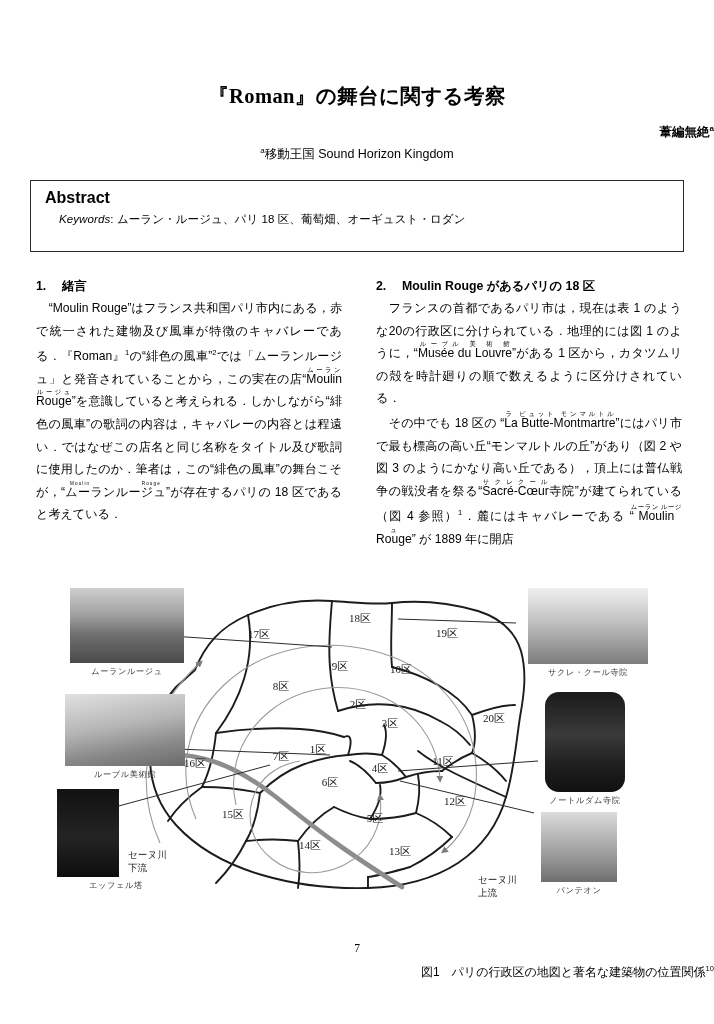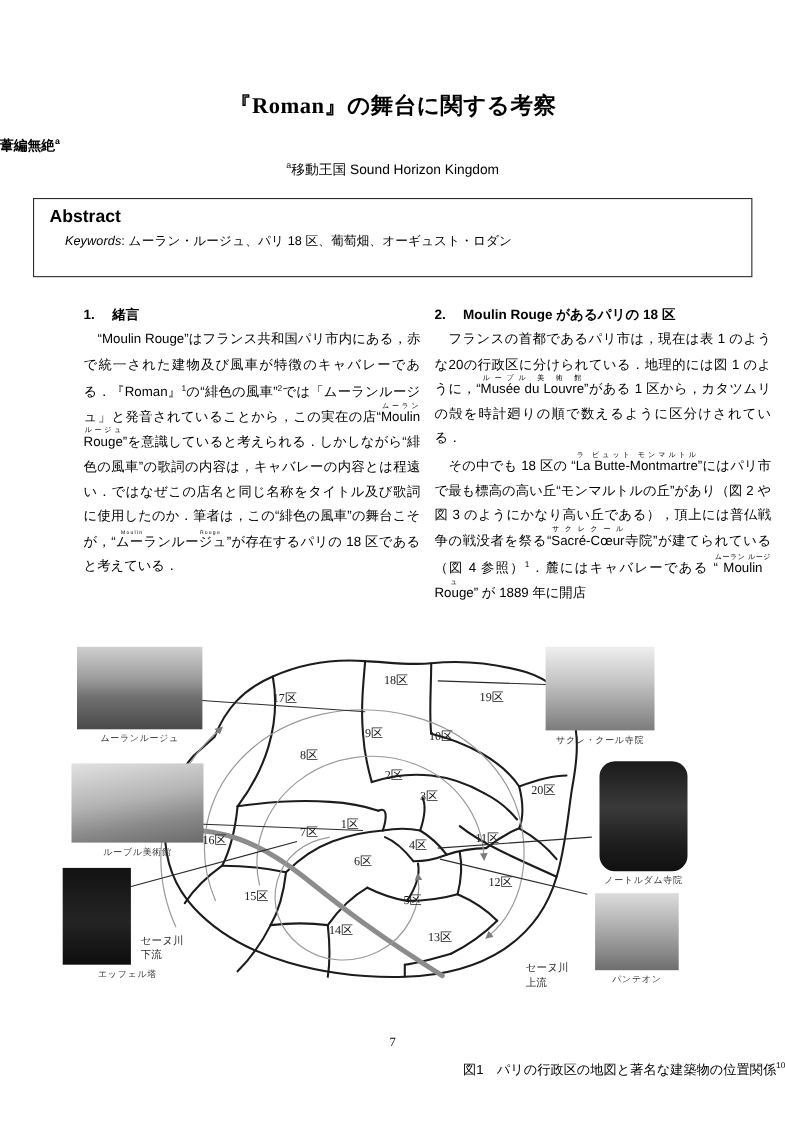--- a/index.html
+++ b/index.html
@@ -21,21 +21,21 @@
     text-align:center;
     font-family:"Liberation Serif","DejaVu Serif",serif;
     font-weight:bold;
     font-size:20.5px;
     letter-spacing:.4px;
     margin:0;
     position:absolute;top:82px;left:0;right:0;
   }
   .author{
     position:absolute;top:124px;left:0;right:0;
-    text-align:left;font-size:12.5px;font-weight:bold;
+    text-align:right;font-size:12.5px;font-weight:bold;
   }
   .affil{
     position:absolute;top:146px;left:0;right:0;
     text-align:center;font-size:12.5px;
   }
   .sup{font-size:8px;vertical-align:super;}
 
   
   .abstract-box{
     position:absolute;
@@ -46,24 +46,23 @@
   }
   .abstract-head{font-size:16px;font-weight:bold;margin:0 0 5px 0;}
   .abstract-line{font-size:11.5px;margin:0 0 5px 14px;letter-spacing:.1px;}
   .kw-label{font-style:italic;}
 
   
   .col{
     position:absolute;top:276px;width:306px;
     font-size:12.1px;
     line-height:22.6px;
-    margin-left:40px;
   }
   .col-left{left:36px;}
-  .col-right{left:355px;}
+  .col-right{left:376px;}
   .sec-head{
     font-weight:bold;font-size:12.3px;margin:0 0 1px 0;
     line-height:20px;
   }
   .sec-num{display:inline-block;width:26px;}
   .para{margin:0;text-align:justify;text-justify:inter-ideograph;}
   .indent{text-indent:1.05em;}
 
   
   ruby{ruby-position:over;}
@@ -263,21 +262,21 @@
     <div id="photo-layer">
         <div class="photo" style="left: 70px; top: 13px; width: 114px; height: 75px; background: linear-gradient(rgb(207, 207, 207) 0%, rgb(157, 157, 157) 38%, rgb(111, 111, 111) 62%, rgb(74, 74, 74) 100%); overflow: visible;">
           <div class="cap" style="top: 78px;">ムーランルージュ</div>
         </div>
         <div class="photo" style="left: 65px; top: 119px; width: 120px; height: 72px; background: linear-gradient(170deg, rgb(226, 226, 226) 0%, rgb(180, 180, 180) 45%, rgb(138, 138, 138) 72%, rgb(106, 106, 106) 100%); overflow: visible;">
           <div class="cap" style="top: 75px;">ルーブル美術館</div>
         </div>
         <div class="photo" style="left: 57px; top: 214px; width: 62px; height: 88px; background: linear-gradient(rgb(18, 18, 18) 0%, rgb(36, 36, 36) 55%, rgb(13, 13, 13) 100%); overflow: visible;">
           <div class="cap" style="top: 91px; margin-left: 32px;">エッフェル塔</div>
         </div>
-        <div class="photo" style="left: 496px; top: 13px; width: 99px; height: 76px; background: linear-gradient(rgb(239, 239, 239) 0%, rgb(198, 198, 198) 40%, rgb(159, 159, 159) 72%, rgb(124, 124, 124) 100%); overflow: visible;">
+        <div class="photo" style="left: 528px; top: 13px; width: 120px; height: 76px; background: linear-gradient(rgb(239, 239, 239) 0%, rgb(198, 198, 198) 40%, rgb(159, 159, 159) 72%, rgb(124, 124, 124) 100%); overflow: visible;">
           <div class="cap" style="top: 79px;">サクレ・クール寺院</div>
         </div>
         <div class="photo" style="left: 545px; top: 117px; width: 80px; height: 100px; background: linear-gradient(rgb(26, 26, 26) 0%, rgb(58, 58, 58) 42%, rgb(32, 32, 32) 72%, rgb(16, 16, 16) 100%); overflow: visible; border-radius: 14px;">
           <div class="cap" style="top: 103px;">ノートルダム寺院</div>
         </div>
         <div class="photo" style="left: 541px; top: 237px; width: 76px; height: 70px; background: linear-gradient(rgb(220, 220, 220) 0%, rgb(176, 176, 176) 42%, rgb(141, 141, 141) 74%, rgb(110, 110, 110) 100%); overflow: visible;">
           <div class="cap" style="top: 73px;">パンテオン</div>
         </div>
       </div>
   </div>

